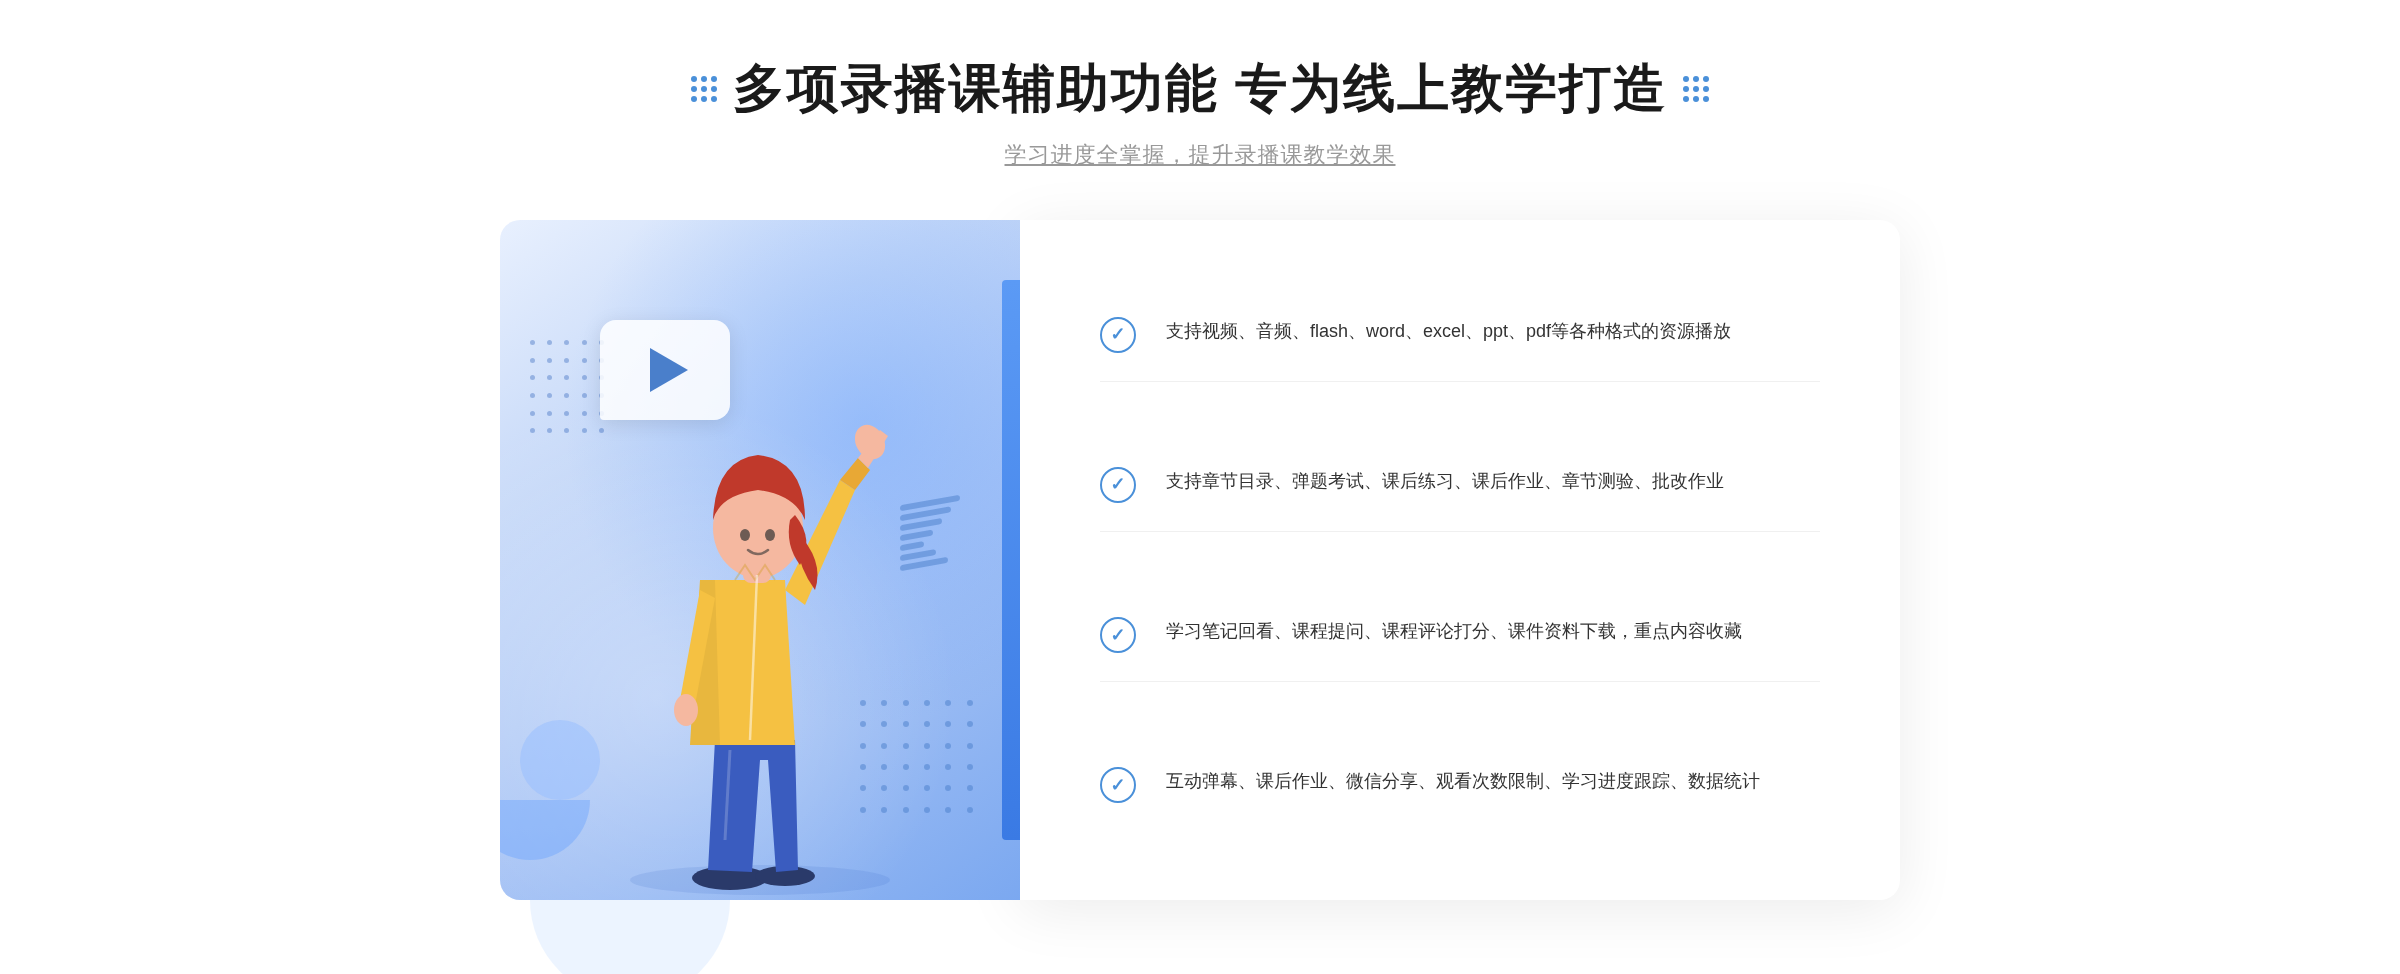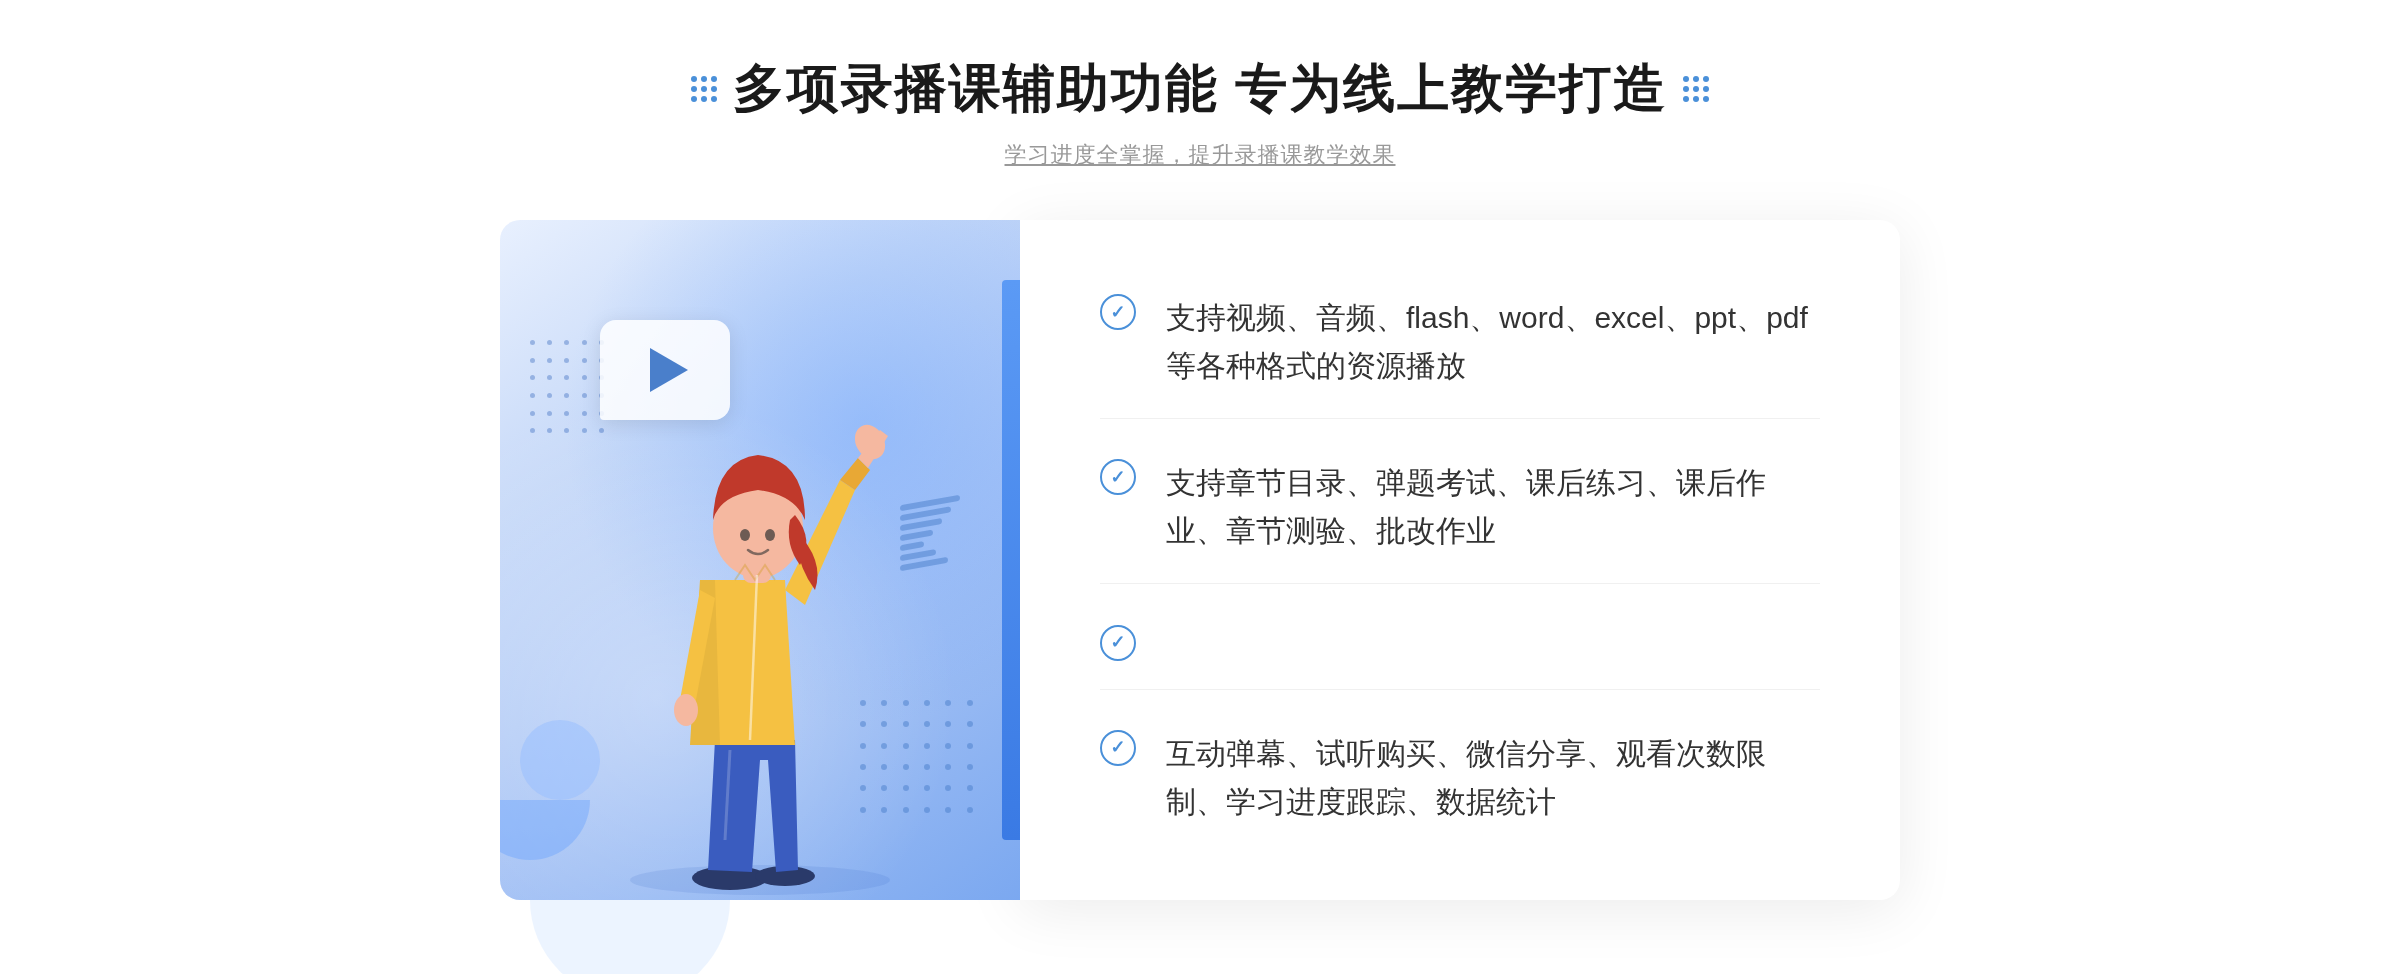--- a/index.html
+++ b/index.html
@@ -273,21 +273,21 @@
 
     .check-mark {
       color: #4a90d9;
       font-size: 18px;
       font-weight: 700;
       line-height: 1;
       margin-top: -1px;
     }
 
     .feature-text {
-      font-size: 30px;
+      font-size: 18px;
       color: #333333;
       line-height: 1.6;
       flex: 1;
     }
 
     
     .outer-chevron-left {
       position: absolute;
       left: 120px;
       top: 50%;
@@ -504,26 +504,27 @@
         <div class="check-circle">
           <span class="check-mark">✓</span>
         </div>
         <span class="feature-text">支持章节目录、弹题考试、课后练习、课后作业、章节测验、批改作业</span>
       </div>
 
       <div class="feature-item">
         <div class="check-circle">
           <span class="check-mark">✓</span>
         </div>
+        <span class="feature-text">学习笔记回看、课程提问、课程评论打分、课件资料下载，重点内容收藏</span>
       </div>
 
       <div class="feature-item">
         <div class="check-circle">
           <span class="check-mark">✓</span>
         </div>
-        <span class="feature-text">互动弹幕、试听购买、微信分享、观看次数限制、学习进度跟踪、数据统计</span>
+        <span class="feature-text">互动弹幕、课后作业、微信分享、观看次数限制、学习进度跟踪、数据统计</span>
       </div>
 
     </div>
 
   </div>
 
 </div>
 
 </body></html>

